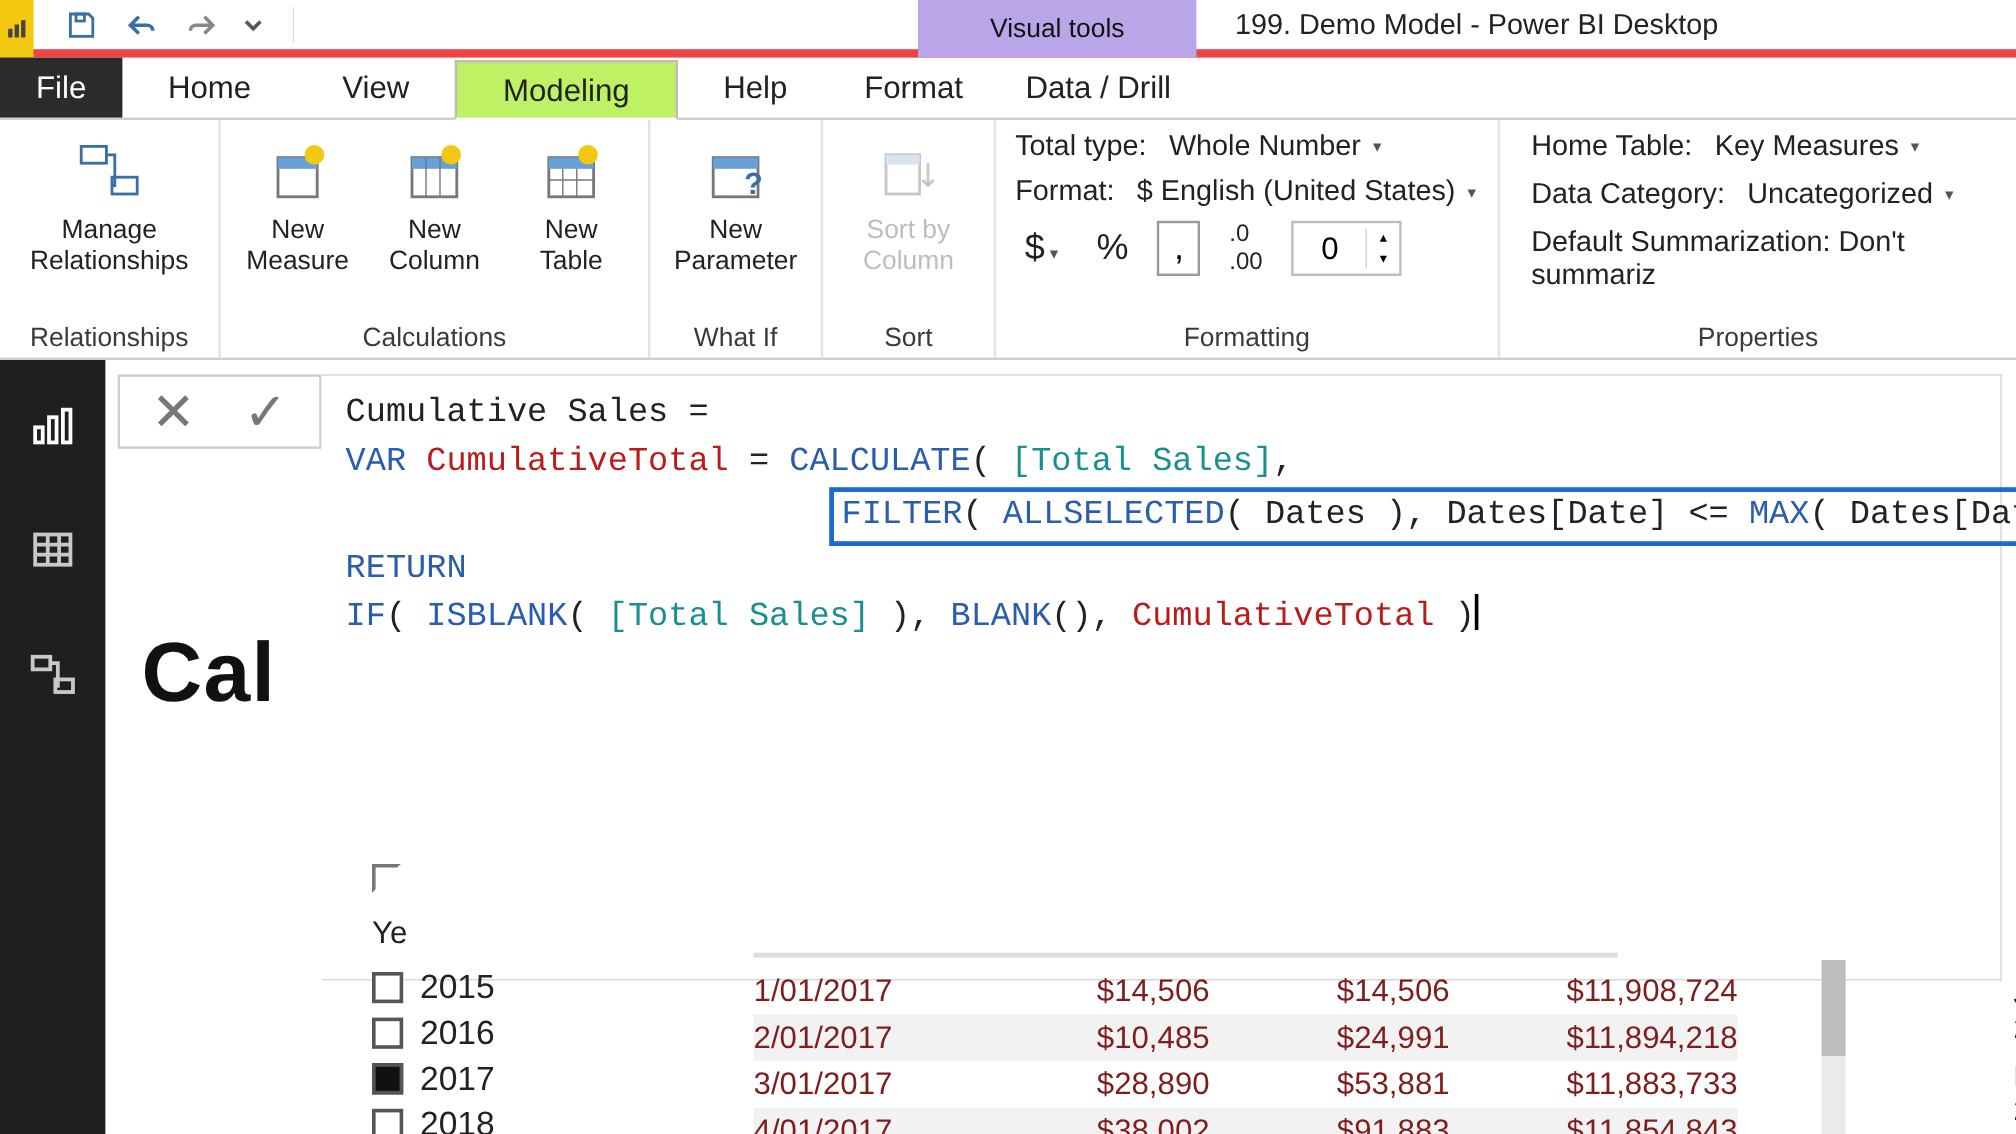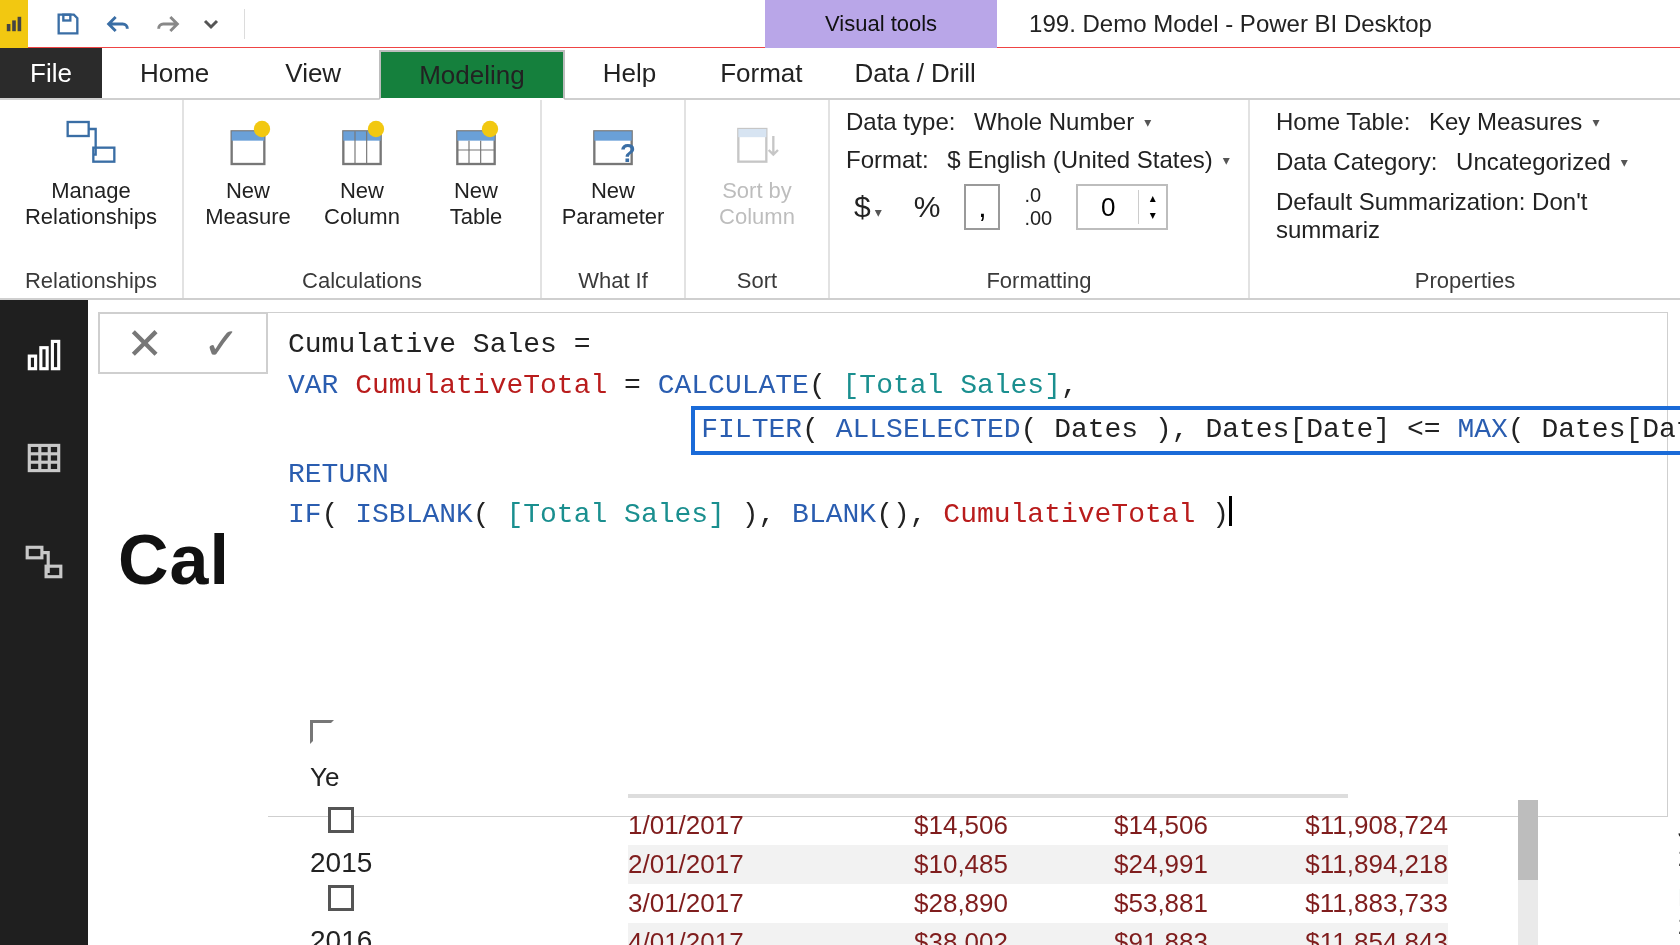--- a/index.html
+++ b/index.html
@@ -1,33 +1,33 @@
 <!DOCTYPE html>
 <html><head>
 <meta charset="utf-8">
 <style>
   * { margin: 0; padding: 0; box-sizing: border-box; }
   html, body { width: 1680px; height: 945px; font-family: "Segoe UI", Arial, sans-serif; background: #fff; overflow: hidden; }
 
   
-  .titlebar { height: 48px; display: flex; align-items: stretch; border-bottom: 1px solid #ef4444; }
+  .titlebar { height: 48px; display: flex; align-items: stretch; border-bottom: 7px solid #ef4444; }
   .titlebar-logo { width: 28px; height: 48px; background: #f2c811; display: flex; align-items: center; justify-content: center; }
   .titlebar-logo svg { width: 18px; height: 18px; }
   .qat { display: flex; align-items: center; gap: 18px; padding: 0 24px; }
   .qat .qat-btn { width: 32px; height: 32px; display: flex; align-items: center; justify-content: center; color: #444; }
   .qat .qat-btn svg { width: 28px; height: 28px; }
   .qat-sep { width: 1px; height: 30px; background: #dcdcdc; margin: 0 6px; }
   .contextual-tab { background: #b9a6e8; color: #111; font-size: 22px; height: 48px; display: flex; align-items: center; justify-content: center; padding: 0 60px; margin-left: 490px; font-weight: 400; }
   .doc-title { font-size: 24px; color: #222; display: flex; align-items: center; padding-left: 32px; }
 
   
   .tabstrip { height: 52px; display: flex; align-items: stretch; border-bottom: 2px solid #cfcfcf; }
   .tab-file { background: #2b2b2b; color: #fff; font-size: 26px; display: flex; align-items: center; padding: 0 30px; }
   .tab { font-size: 26px; color: #222; display: flex; align-items: center; padding: 0 38px; cursor: pointer; }
-  .tab.active { border: 2px solid #bdbdbd; border-bottom-color: #fff; position: relative; top: 2px; background: #15803d; }
+  .tab.active { border: 2px solid #bdbdbd; border-bottom-color: #fff; position: relative; top: 2px; background: #bef264; }
   .tab.minor { padding: 0 26px; }
 
   
   .ribbon { height: 200px; display: flex; border-bottom: 2px solid #cfcfcf; background: #fff; }
   .rgroup { border-right: 2px solid #e2e2e2; padding: 8px 16px 4px 16px; display: flex; flex-direction: column; justify-content: space-between; }
   .rgroup-row { display: flex; align-items: flex-start; gap: 18px; }
   .rbtn { display: flex; flex-direction: column; align-items: center; width: 110px; text-align: center; cursor: pointer; }
   .rbtn.wide { width: 150px; }
   .rbtn.narrow { width: 96px; }
   .rbtn .icon-wrap { height: 70px; display: flex; align-items: center; justify-content: center; }
@@ -67,21 +67,21 @@
   .tok-col { color: #1a8f8f; }
   .hlbox { border: 4px solid #1a6bd8; padding: 0 6px; display: inline-block; }
   .caret { display: inline-block; width: 3px; height: 30px; background: #000; vertical-align: -4px; }
 
   
   .report-peek { position: absolute; left: 30px; top: 220px; font-size: 70px; font-weight: 800; color: #111; letter-spacing: 1px; }
 
   .slicer { position: absolute; left: 222px; top: 420px; }
   .slicer-hdr { width: 24px; height: 24px; border: 3px solid #777; border-right-color: transparent; border-bottom-color: transparent; transform: rotate(0deg); margin-bottom: 18px; }
   .slicer-title { font-size: 26px; color: #222; margin-bottom: 14px; }
-  .slicer-item { display: flex; align-items: center; gap: 14px; font-size: 28px; color: #222; margin: 6px 0; flex-direction: column; }
+  .slicer-item { display: flex; align-items: center; gap: 14px; font-size: 28px; color: #222; margin: 6px 0; }
   .cb { width: 26px; height: 26px; border: 3px solid #555; background: #fff; }
   .cb.on { background: #111; }
 
   .tbl { position: absolute; left: 540px; top: 494px; }
   .tbl-hr { height: 4px; width: 720px; background: #ddd; margin-bottom: 8px; }
   .tbl-row { display: flex; gap: 0; font-size: 26px; color: #7f1d1d; padding: 4px 0; }
   .tbl-row.alt { background: #f2f2f2; }
   .c-date { width: 200px; }
   .c-v1 { width: 180px; text-align: right; }
   .c-v2 { width: 200px; text-align: right; }
@@ -234,21 +234,21 @@
         <div class="rbtn-label" style="white-space:pre-line;color:#888;">Sort by
 Column</div>
       </div>
     </div>
     <div class="rgroup-title">Sort</div>
   </div>
 
   <div class="rgroup" style="min-width:420px;">
     <div class="fmt-col">
       <div class="fmt-line">
-        <span>Data type:</span>&nbsp;
+        <span>Total type:</span>&nbsp;
         <span>Whole Number</span>
         <span class="dd-caret">▾</span>
       </div>
       <div class="fmt-line">
         <span>Format:</span>&nbsp;
         <span>$ English (United States)</span>
         <span class="dd-caret">▾</span>
       </div>
       <div class="fmt-row2">
         <div class="fmt-btn"><span>$</span><span class="dd-caret">▾</span></div>

